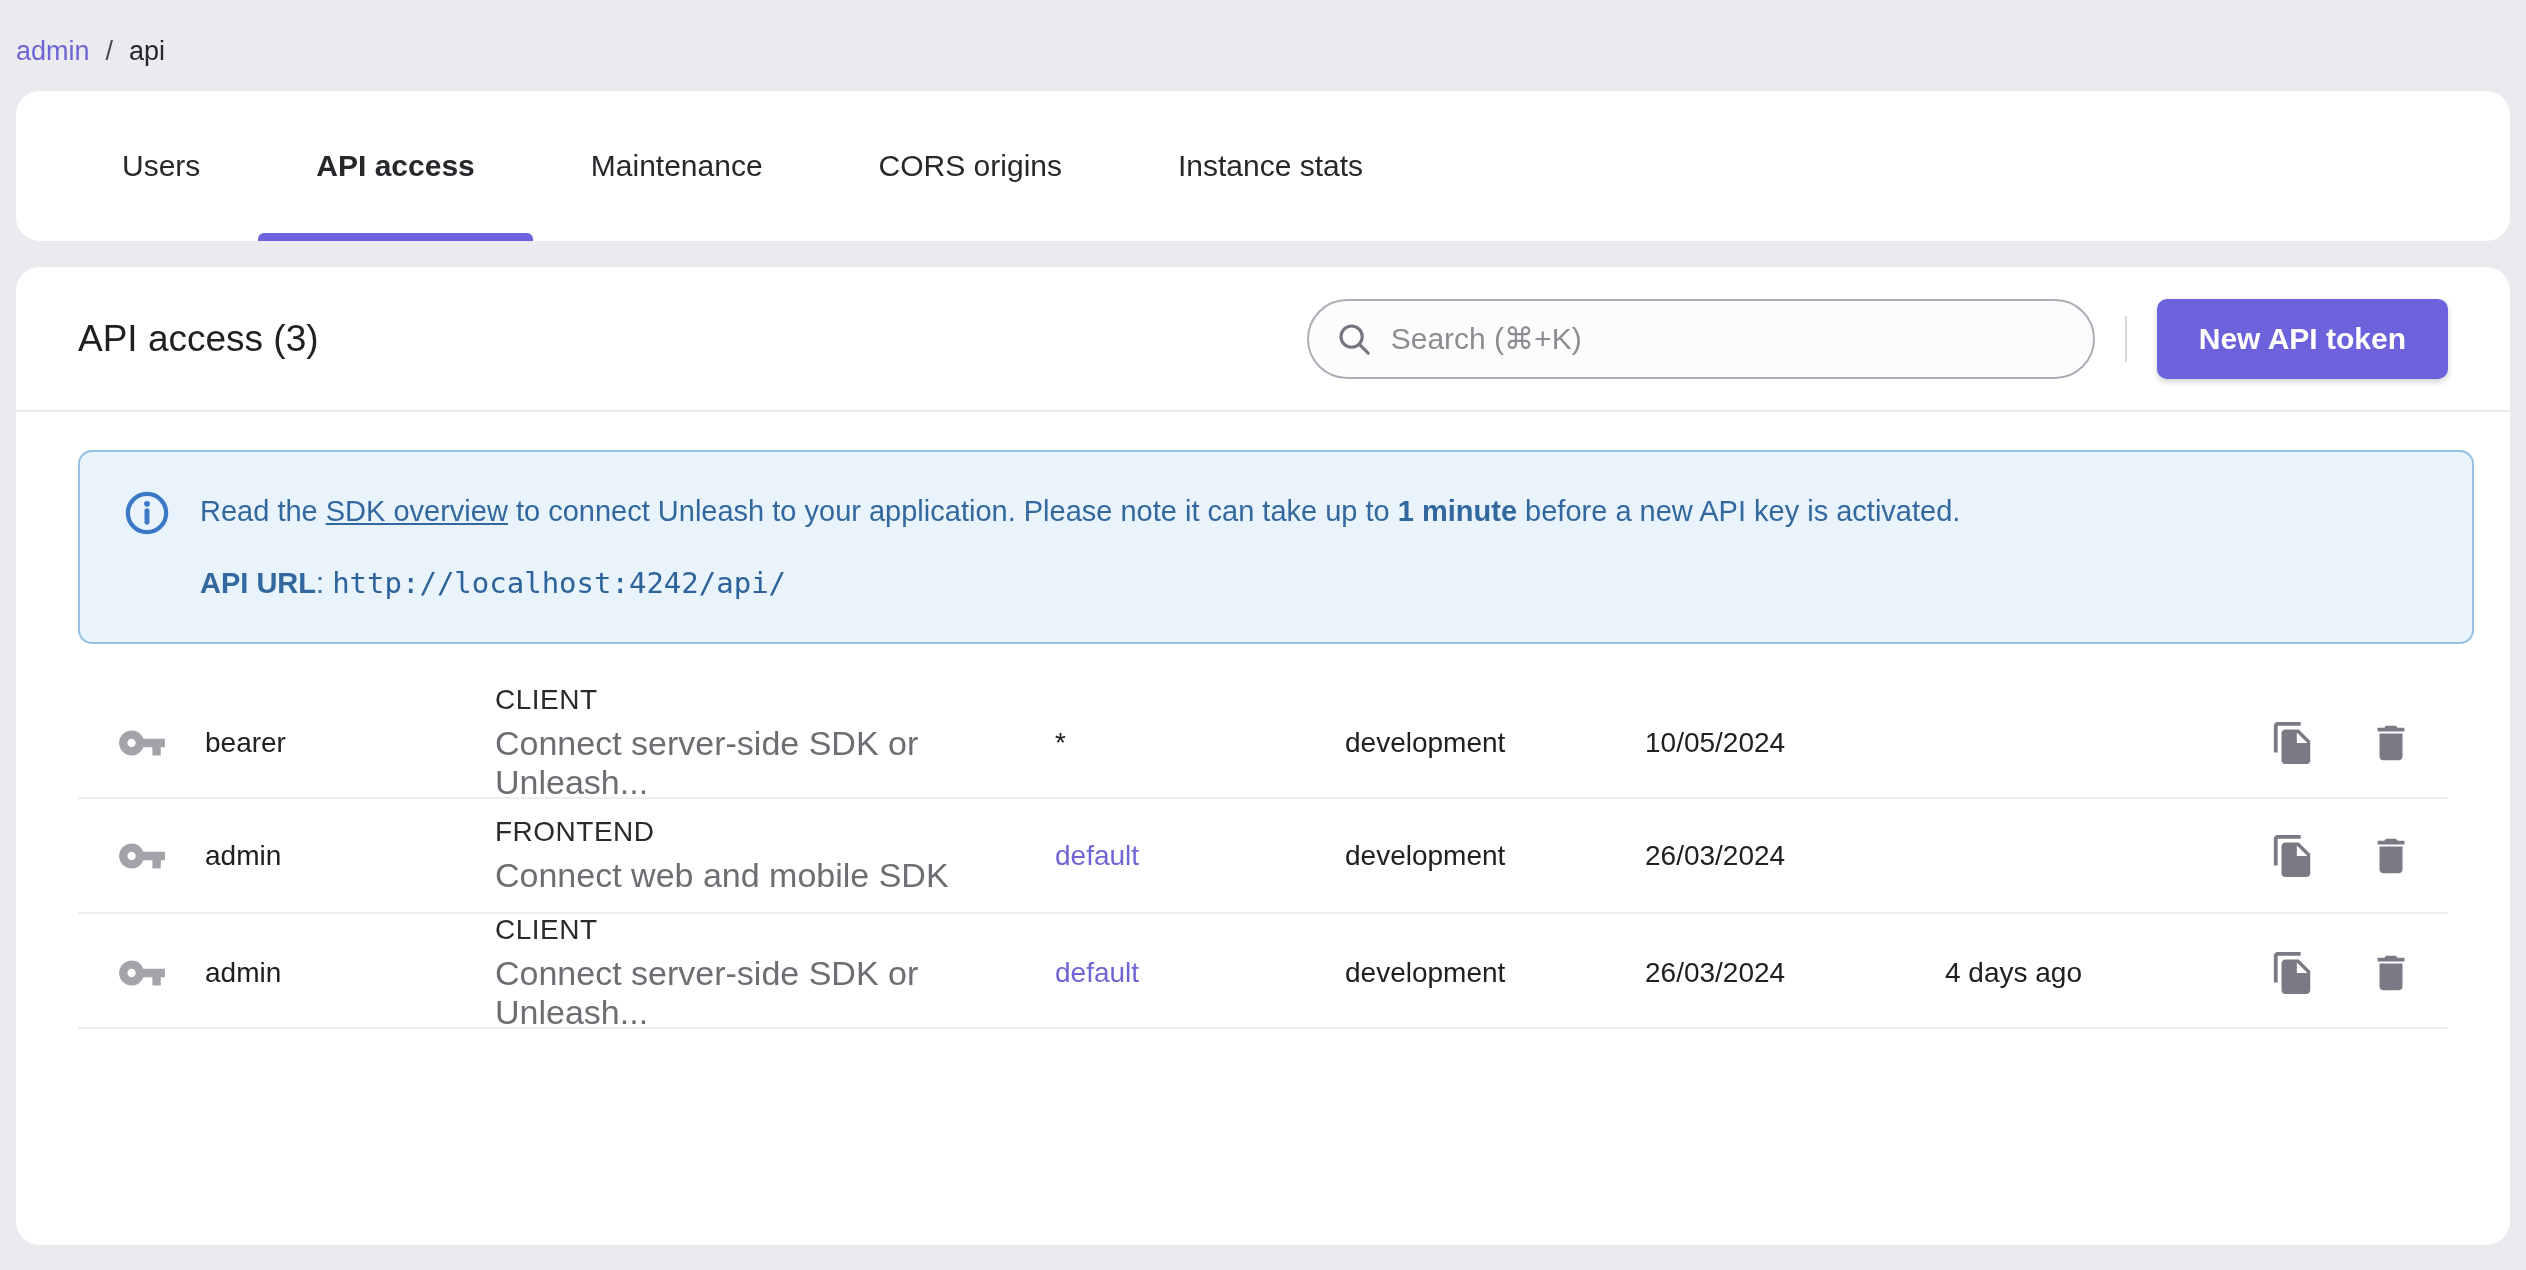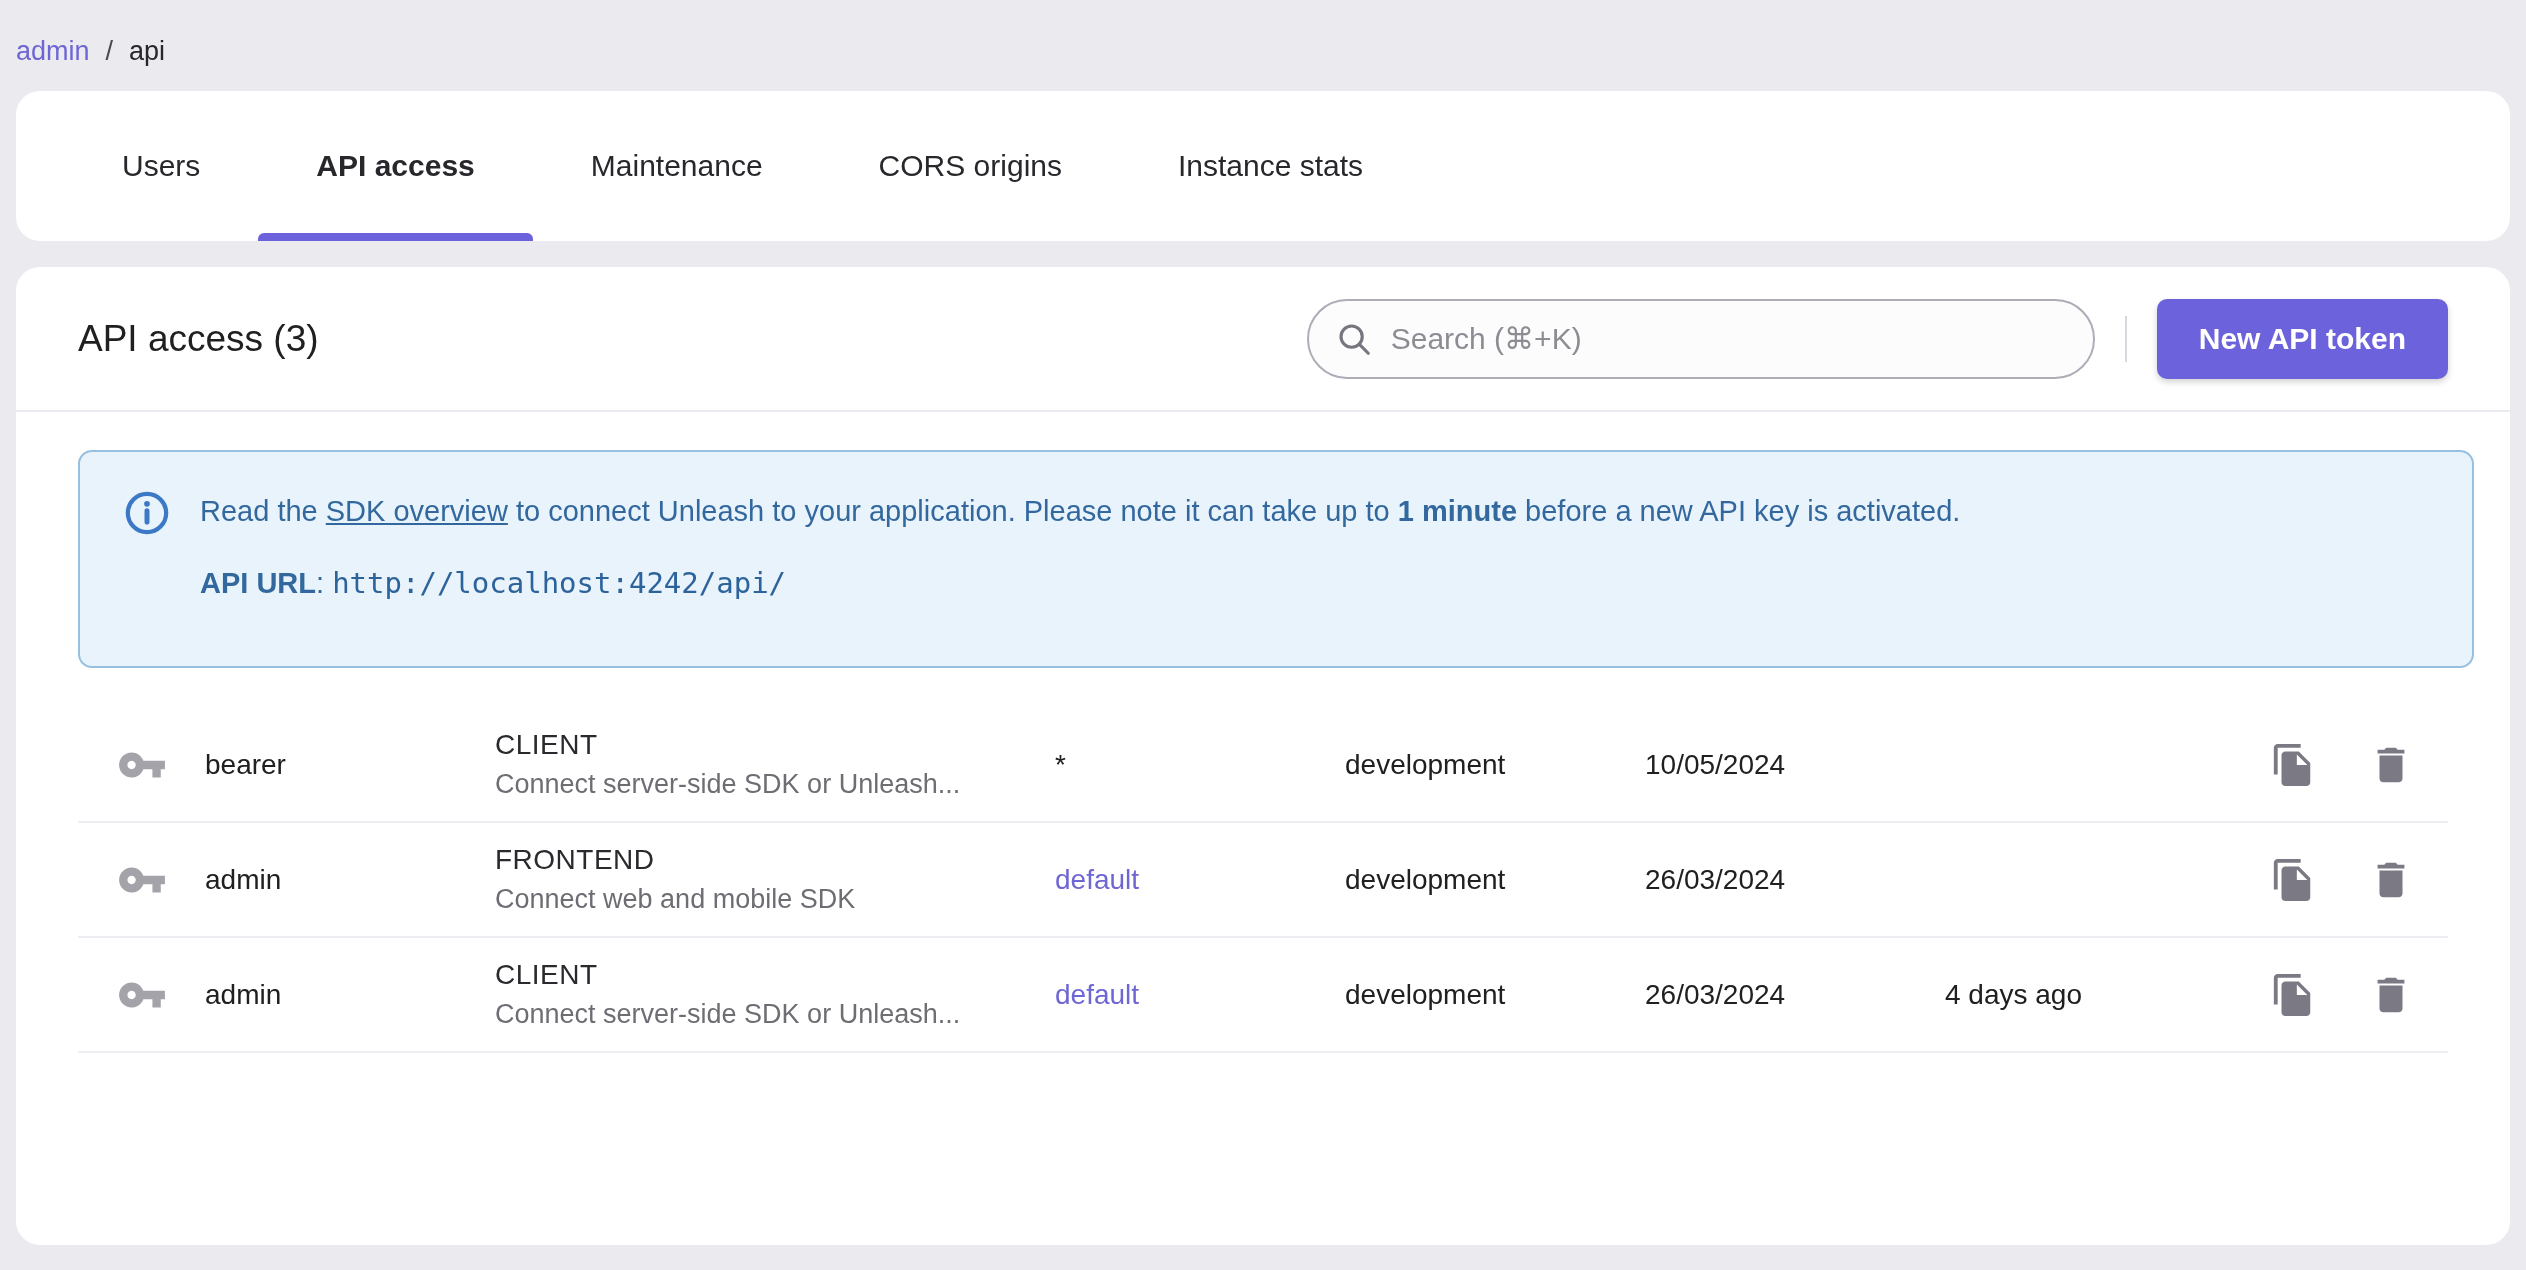--- a/index.html
+++ b/index.html
@@ -58,21 +58,21 @@
   .primary-btn {
     background:#6c63dc; color:#fff; border:none; border-radius:10px;
     height:80px; padding:0 42px; font-size:30px; font-weight:700; cursor:pointer;
     font-family:"Liberation Sans","DejaVu Sans",sans-serif;
     box-shadow:0 3px 6px rgba(0,0,0,0.18);
   }
 
   
   .alert {
     margin:38px 36px 0 62px; background:#e8f3fb; border:2px solid #97c0e0;
-    border-radius:14px; padding:40px 40px 66px 44px; color:#33689e; font-size:29px;
+    border-radius:14px; padding:40px 40px 42px 44px; color:#33689e; font-size:29px;
   }
   .alert-line1 { display:flex; align-items:flex-start; gap:30px; line-height:1.35; }
   .alert-line1 svg { width:46px; height:46px; color:#3b79c7; flex:none; margin-top:-2px; }
   .alert a { color:#33689e; text-decoration:underline; cursor:pointer; }
   .alert b { font-weight:700; }
   .alert-line2 { margin:30px 0 0 76px; }
   .alert-line2 .label { font-weight:700; }
   .alert-line2 .mono {
     font-family:"DejaVu Sans Mono","Liberation Mono",monospace;
     font-size:29px; color:#2d639b;
@@ -88,21 +88,21 @@
   .thead {
     background:#f1eff4; border-radius:14px 14px 0 0; height:105px; font-size:28px; color:#3a393d;
   }
   .thead .th { cursor:pointer; }
   .th-sorted { font-weight:700; display:flex; align-items:center; gap:10px; color:#232227; }
   .th-sorted svg { width:28px; height:28px; }
   .trow { height:115px; border-bottom:2px solid #efedf2; font-size:28px; }
   .cell-icon { display:flex; justify-content:center; }
   .cell-icon svg { width:50px; height:50px; color:#a5a3aa; }
   .type-name { font-size:28px; color:#2a292d; letter-spacing:0.5px; }
-  .type-desc { font-size:27px; color:#6e6d73; margin-top:8px; }
+  .type-desc { font-size:34px; color:#6e6d73; margin-top:8px; }
   .proj-link { color:#6e66d4; cursor:pointer; }
   .actions { display:flex; gap:52px; }
   .icon-btn {
     background:none; border:none; cursor:pointer; padding:0; color:#7b7983;
     display:flex; align-items:center;
   }
   .icon-btn svg { width:46px; height:46px; }
 </style>
 </head>
 <body>

